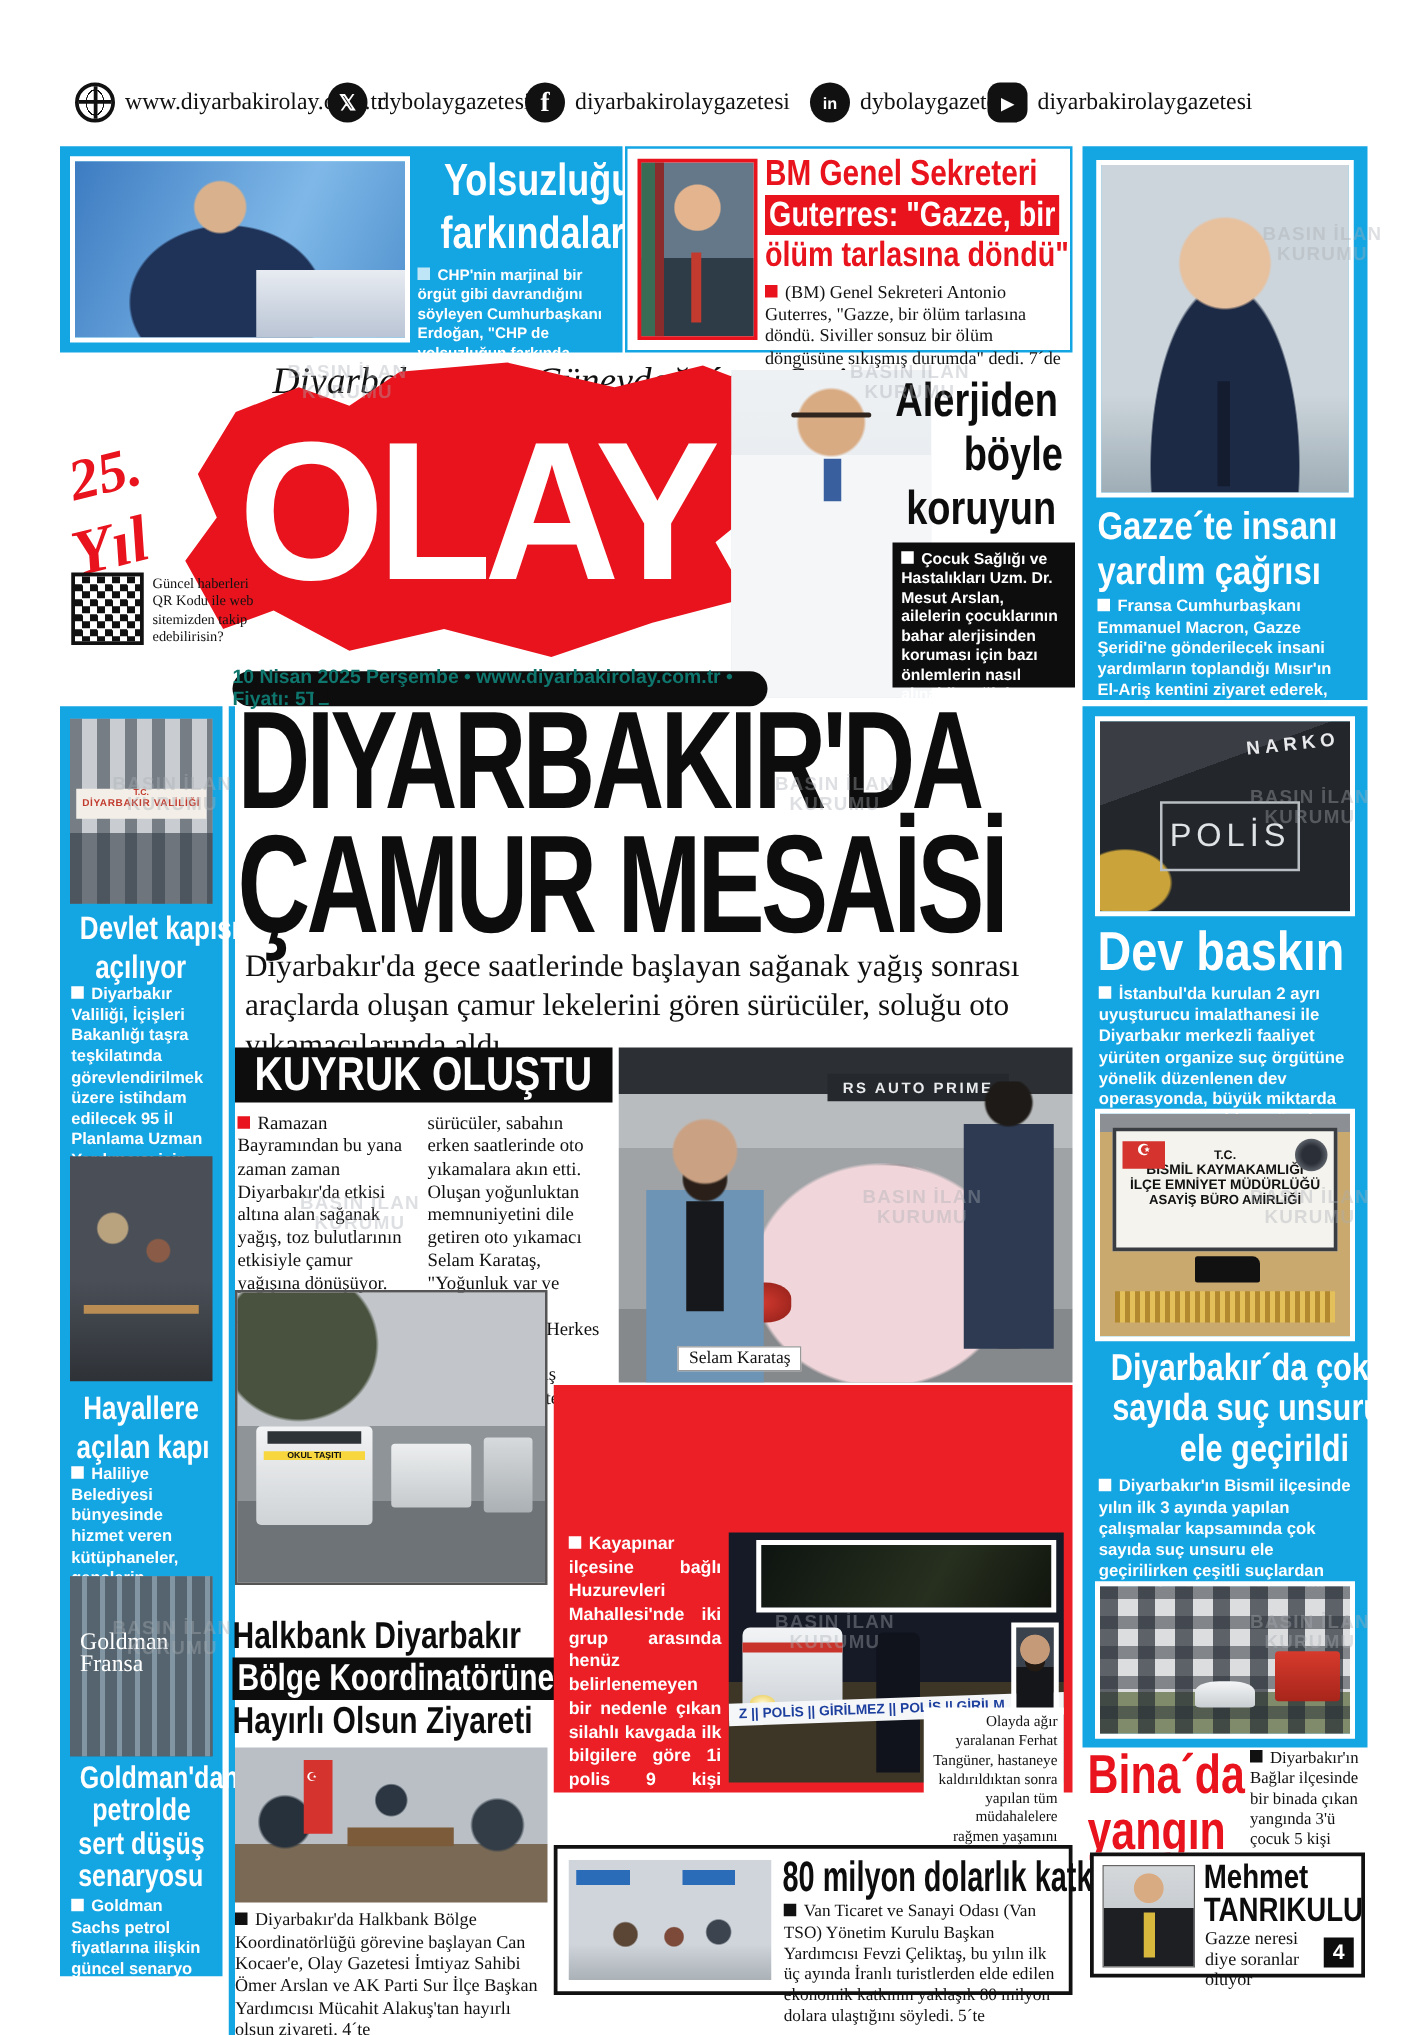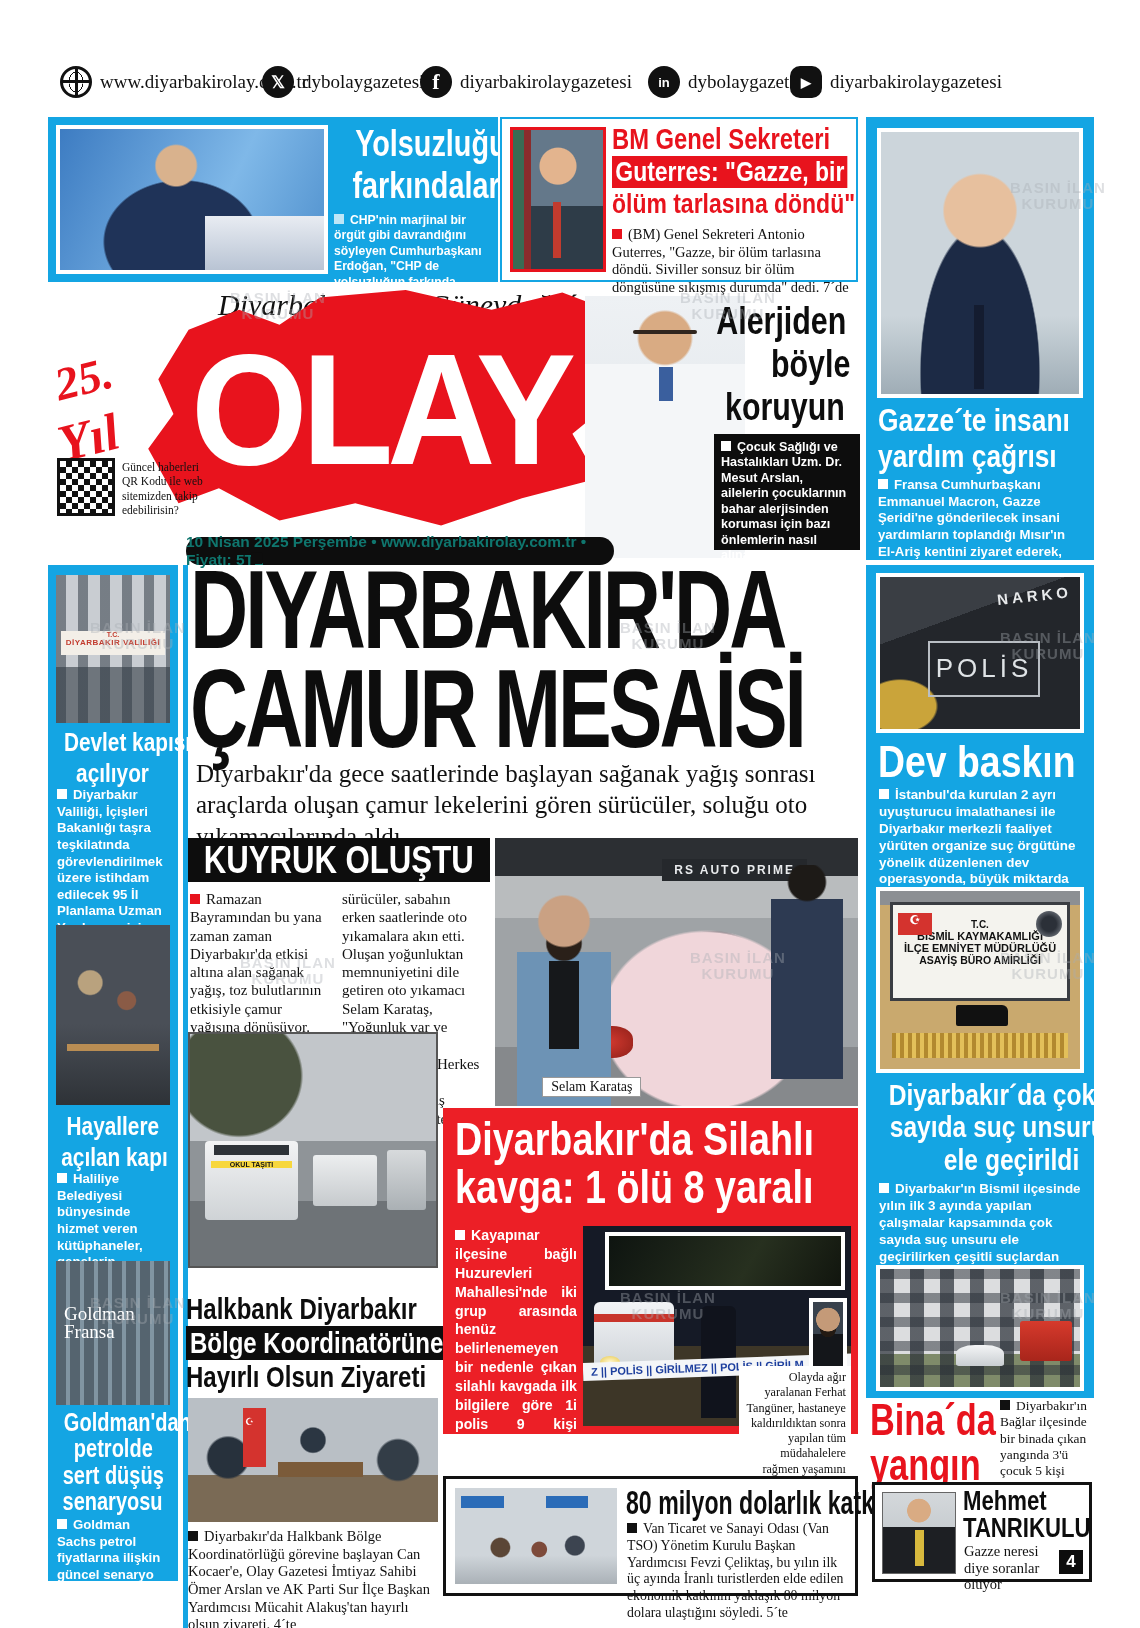--- a/index.html
+++ b/index.html
@@ -332,24 +332,20 @@
     </div>
 
     <div class="abs" style="left:76%;top:10%;width:20%;height:80%;
          background:
            radial-gradient(circle at 50% 8%, #1d1a17 0 9%, transparent 10%),
            linear-gradient(180deg,transparent 0 16%, #2d3a52 16% 100%);"></div>
     <div class="abs serif" style="left:13%;top:89%;background:#fff;padding:1px 8px;font-size:14px;color:#111;border:1px solid #999;">Selam Karataş</div>
   </div>
 
   <div class="abs" style="left:443px;top:1108px;width:415px;height:326px;background:#ec1f26;">
-    <div class="abs" style="left:12px;top:8px;">
-      <span class="cond hl-white" style="font-size:46px;transform:scaleX(.82);line-height:1.04;">Diyarbakır'da Silahlı</span><br>
-      <span class="cond hl-white" style="font-size:46px;transform:scaleX(.82);line-height:1.04;">kavga: 1 ölü 8 yaralı</span>
-    </div>
     <div class="abs" style="left:12px;top:118px;width:122px;color:#fff;font-weight:700;font-size:14.2px;line-height:1.33;text-align:justify;">
       <span class="sq sq-w"></span><span>Kayapınar ilçesine bağlı Huzurevleri Mahallesi'nde iki grup arasında henüz belirlenemeyen bir nedenle çıkan silahlı kavgada ilk bilgilere göre 1i polis 9 kişi yaralandı.Yaralılardan durumu ağır olan 1 kişi hayatını kaybetti. Vali Murat Zorluoğlu, Olayın geçmişe dayalı bir husumetten kaynaklandığını söyledi. 3´te</span>
     </div>
 
     <div class="photo" style="left:140px;top:118px;width:268px;height:200px;background:linear-gradient(180deg,#151a26 0 60%, #3d3627 60% 100%);">
       <div class="abs pframe-w" style="left:22px;top:6px;width:240px;height:58px;background:linear-gradient(120deg,#0e1410,#27301f 60%,#11150e);"></div>
       <div class="abs" style="left:4%;top:38%;width:30%;height:36%;background:linear-gradient(180deg,#f2f4f6,#cdd2d7);border-radius:6px;">
         <div style="margin-top:12px;height:8px;background:#c8342b;"></div>
         <div class="abs" style="left:8%;bottom:8%;width:20px;height:12px;background:radial-gradient(#fff7cf,#e8c84a);border-radius:50%;"></div>
       </div>

